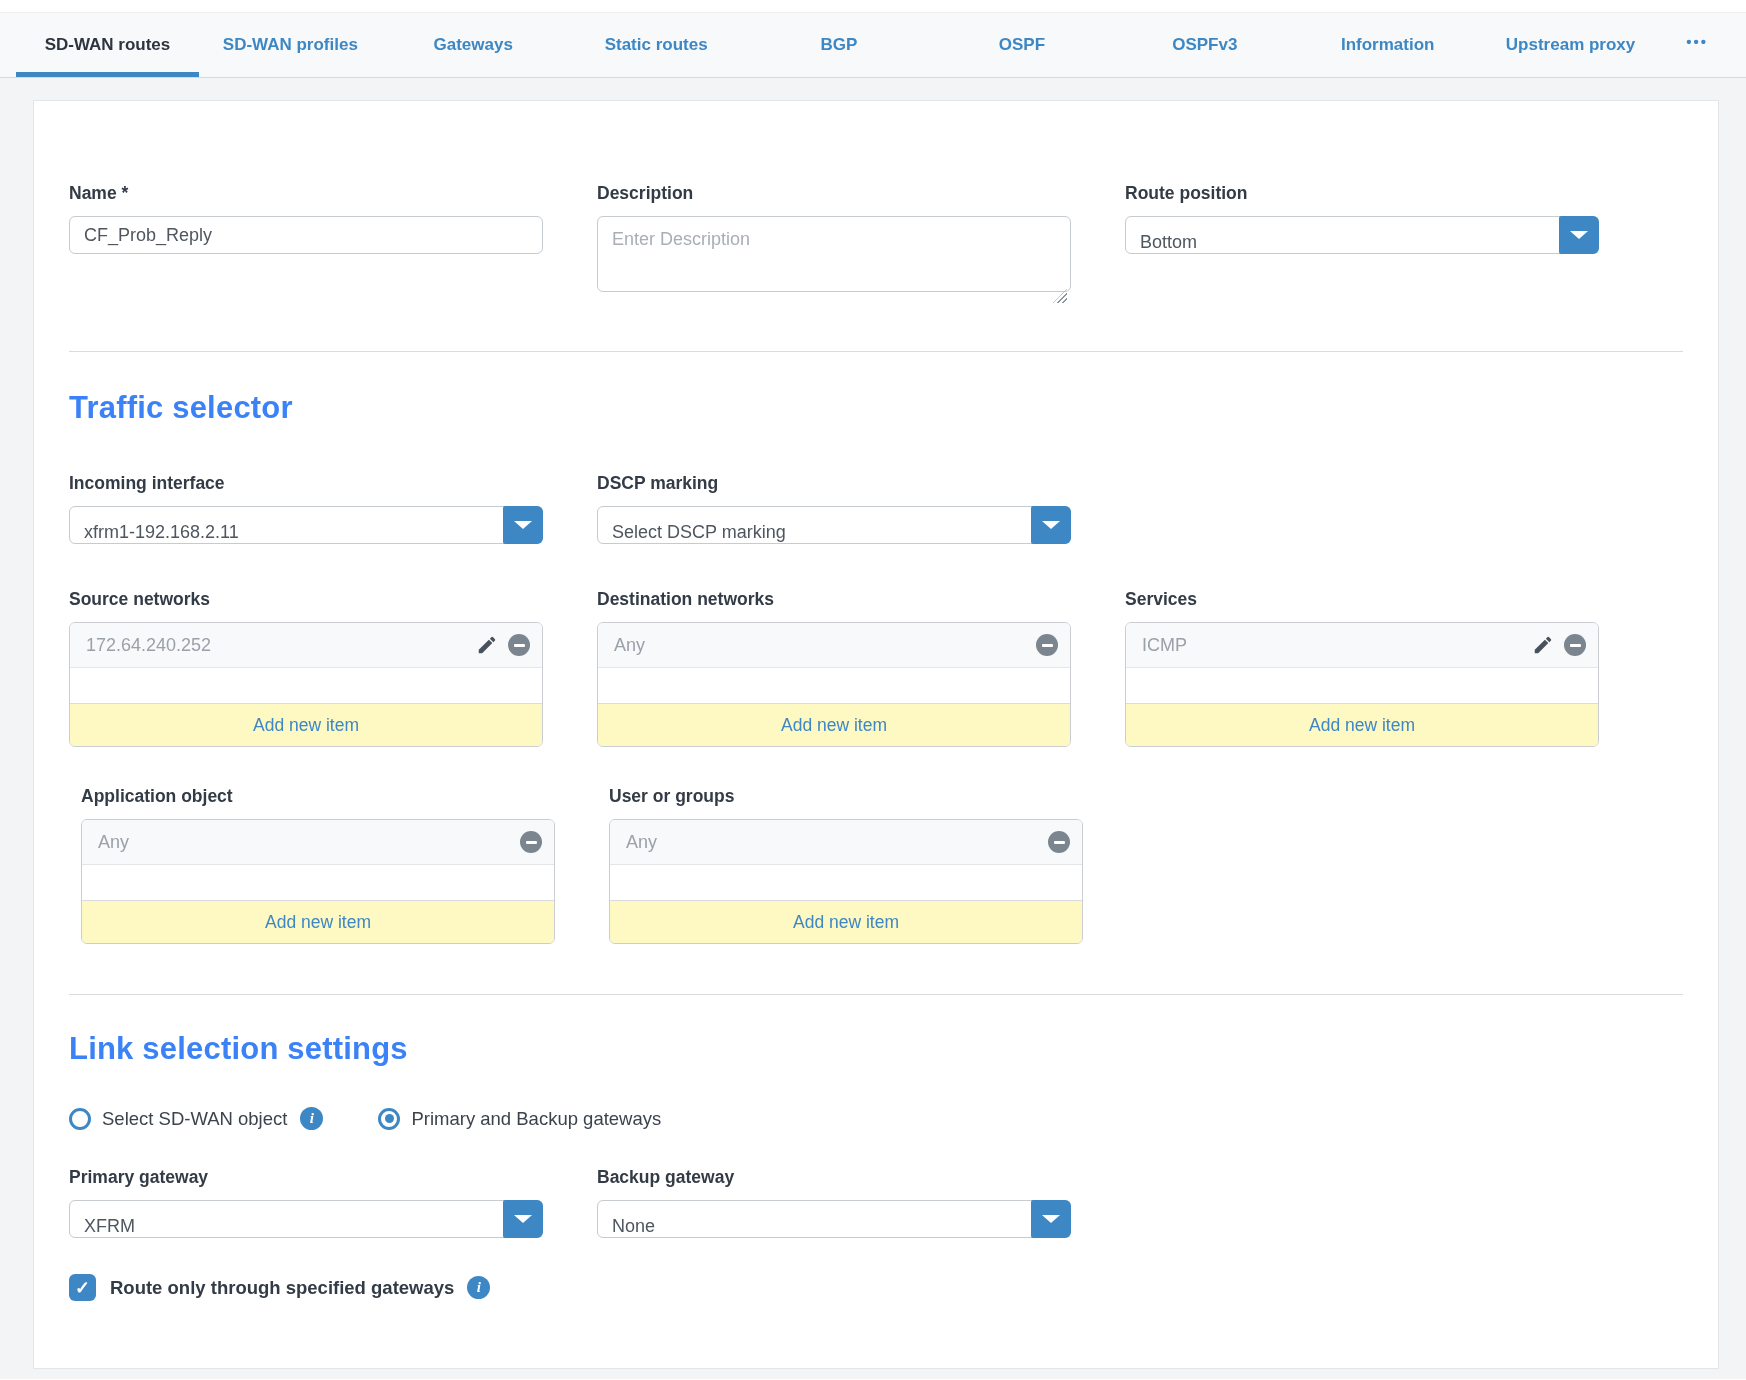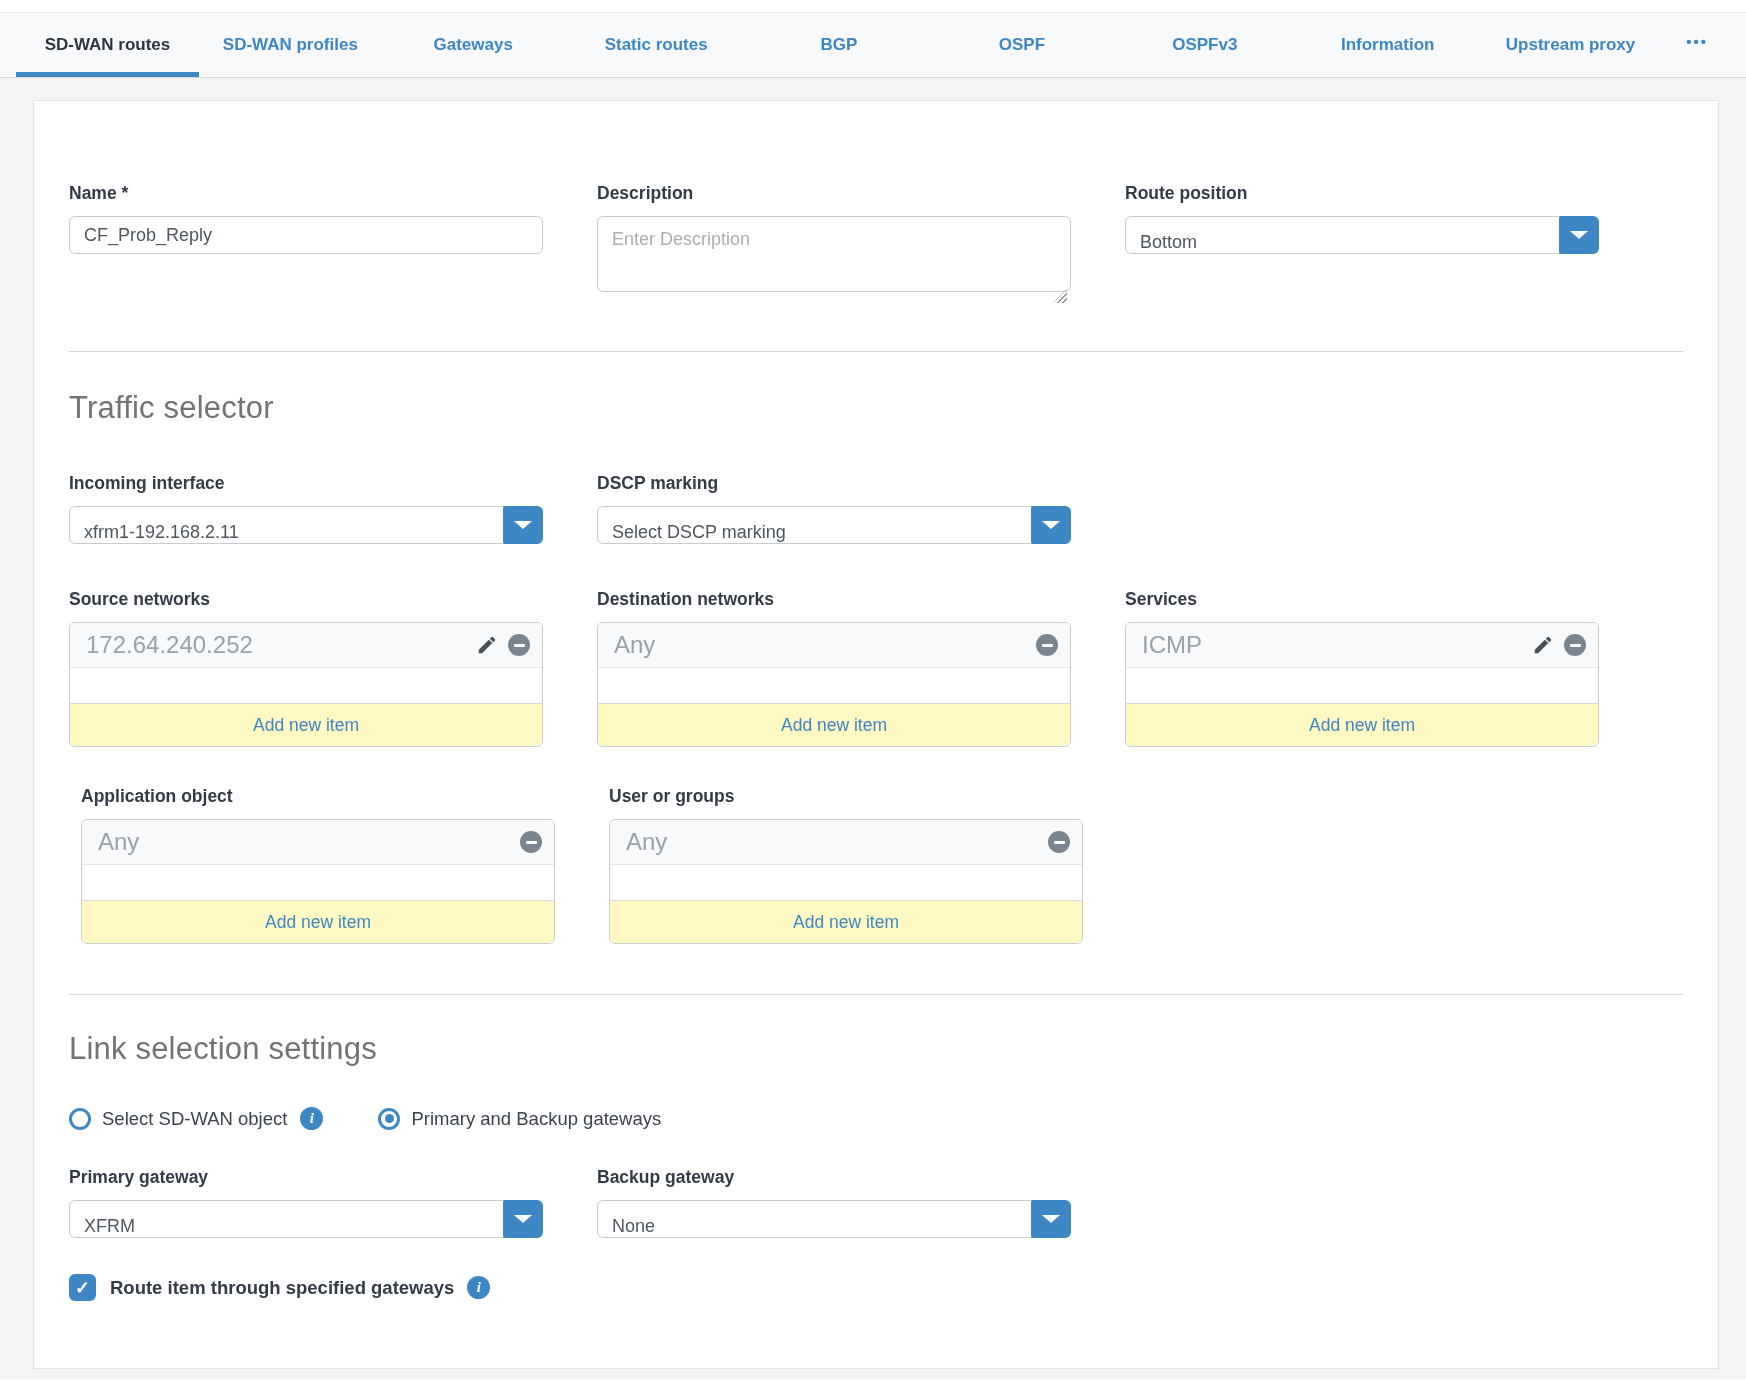--- a/index.html
+++ b/index.html
@@ -74,33 +74,33 @@
     position:absolute;top:-1px;right:-1px;bottom:-1px;width:40px;
     background:var(--blue);border-radius:2px 6px 6px 2px;
     display:flex;align-items:center;justify-content:center;
   }
   .tri{width:0;height:0;border-left:9px solid transparent;border-right:9px solid transparent;border-top:8px solid #fff;}
 
   .divider{border:none;border-top:1px solid var(--divider);}
   .div1{margin-top:43px;}
   .div2{margin-top:50px;}
 
-  h2.section{font-size:31px;font-weight:400;color:#737373;letter-spacing:.2px;}
+  h2.section{font-size:31px;font-weight:700;color:#3b82f6;letter-spacing:.2px;}
   .h2a{margin-top:38px;}
   .h2b{margin-top:36px;}
 
   
   .listbox{
     border:1px solid var(--boxborder);border-radius:6px;overflow:hidden;
     height:125px;display:flex;flex-direction:column;background:#fff;
   }
   .list-item{
     height:45px;background:#f7f9fa;border-bottom:1px solid #e4e7e9;
     display:flex;align-items:center;padding:0 12px 0 16px;
-    font-size:24px;color:var(--muted);
+    font-size:18px;color:var(--muted);
   }
   .item-icons{margin-left:auto;display:flex;align-items:center;gap:10px;}
   .pencil{width:22px;height:22px;display:flex;cursor:pointer;}
   .pencil svg{width:22px;height:22px;fill:#49525b;}
   .minus{
     width:22px;height:22px;border-radius:50%;background:#7b858f;
     display:flex;align-items:center;justify-content:center;cursor:pointer;flex:0 0 22px;
   }
   .minus::after{content:"";width:11px;height:3px;background:#fff;border-radius:1px;}
   .list-spacer{flex:1;background:#fff;}
@@ -319,19 +319,19 @@
             <span class="select-btn">
                 <span class="tri"></span>
               </span>
           </div>
         </div>
         <div></div>
       </div>
 
       <div class="check-row">
         <span class="checkbox"></span>
-        <span class="check-label">Route item through specified gateways</span>
+        <span class="check-label">Route only through specified gateways</span>
         <span class="info"></span>
       </div>
 
     </div>
   </div>
 </div>
 
 </body></html>

